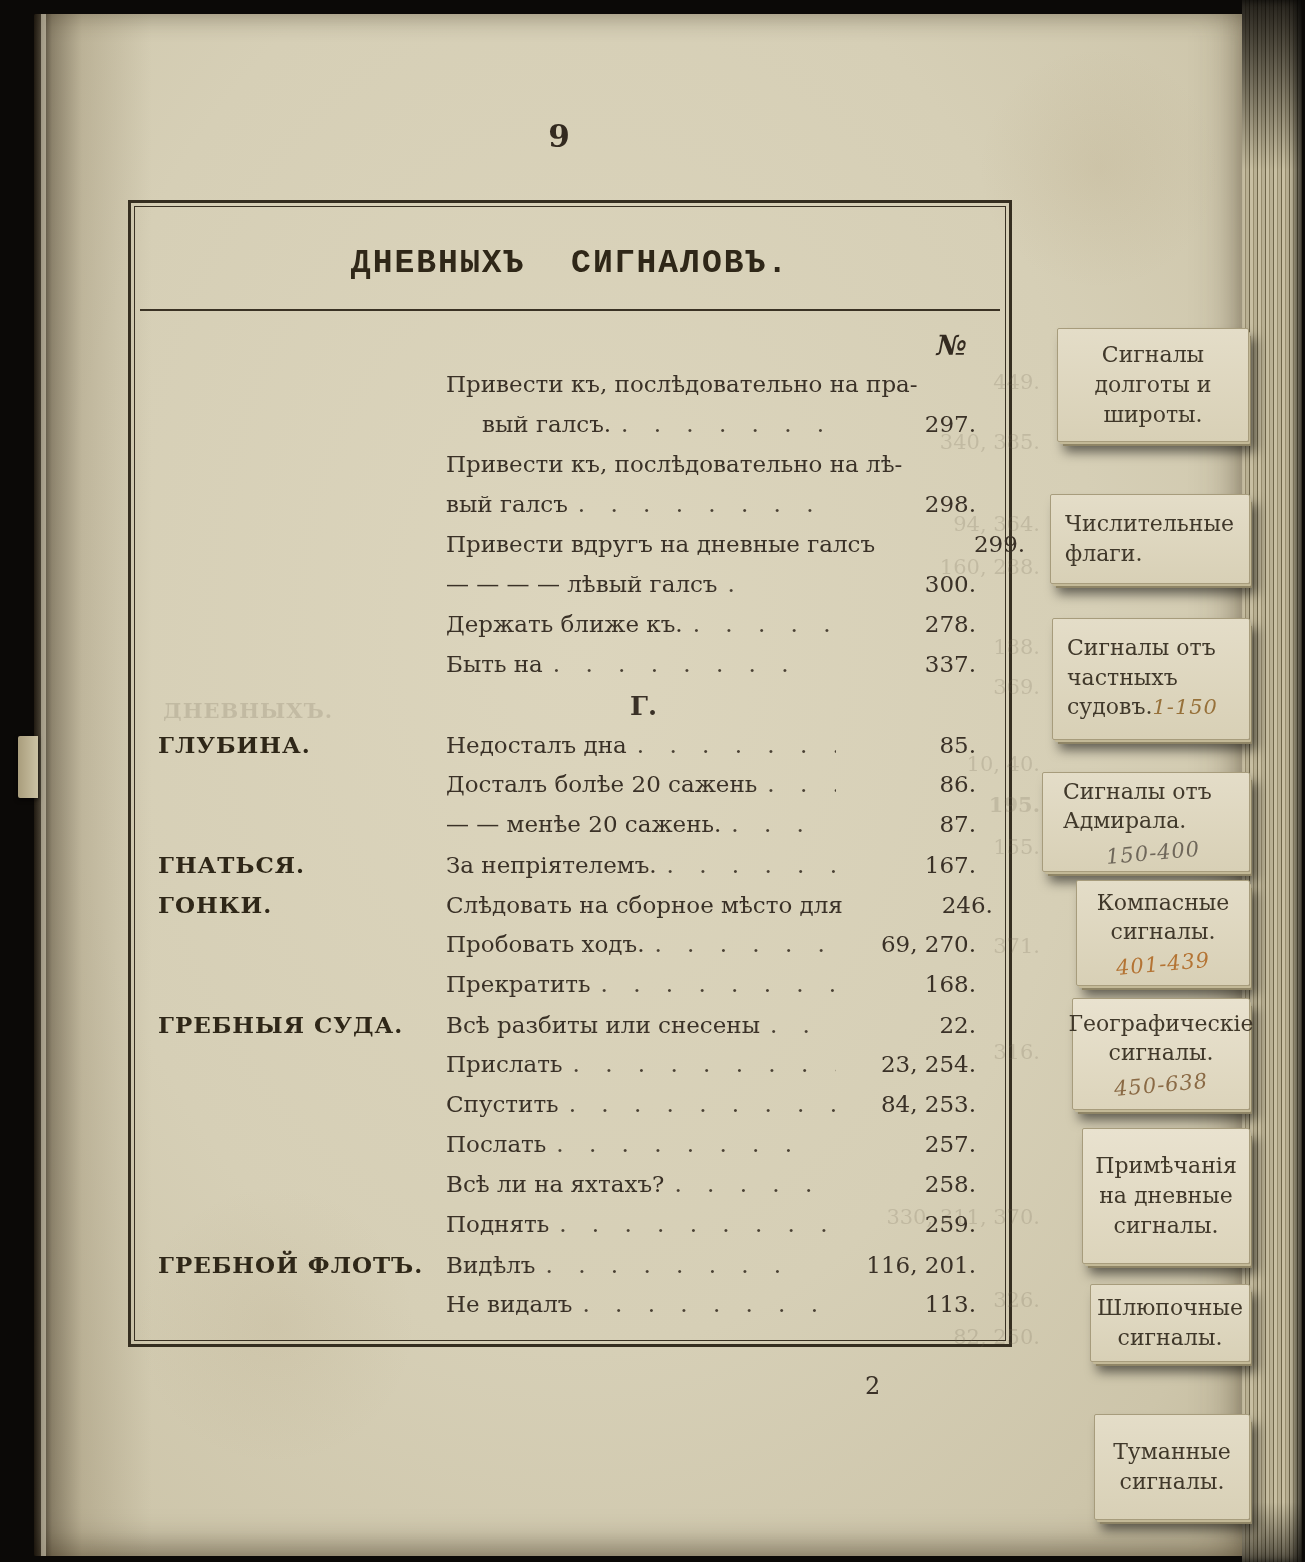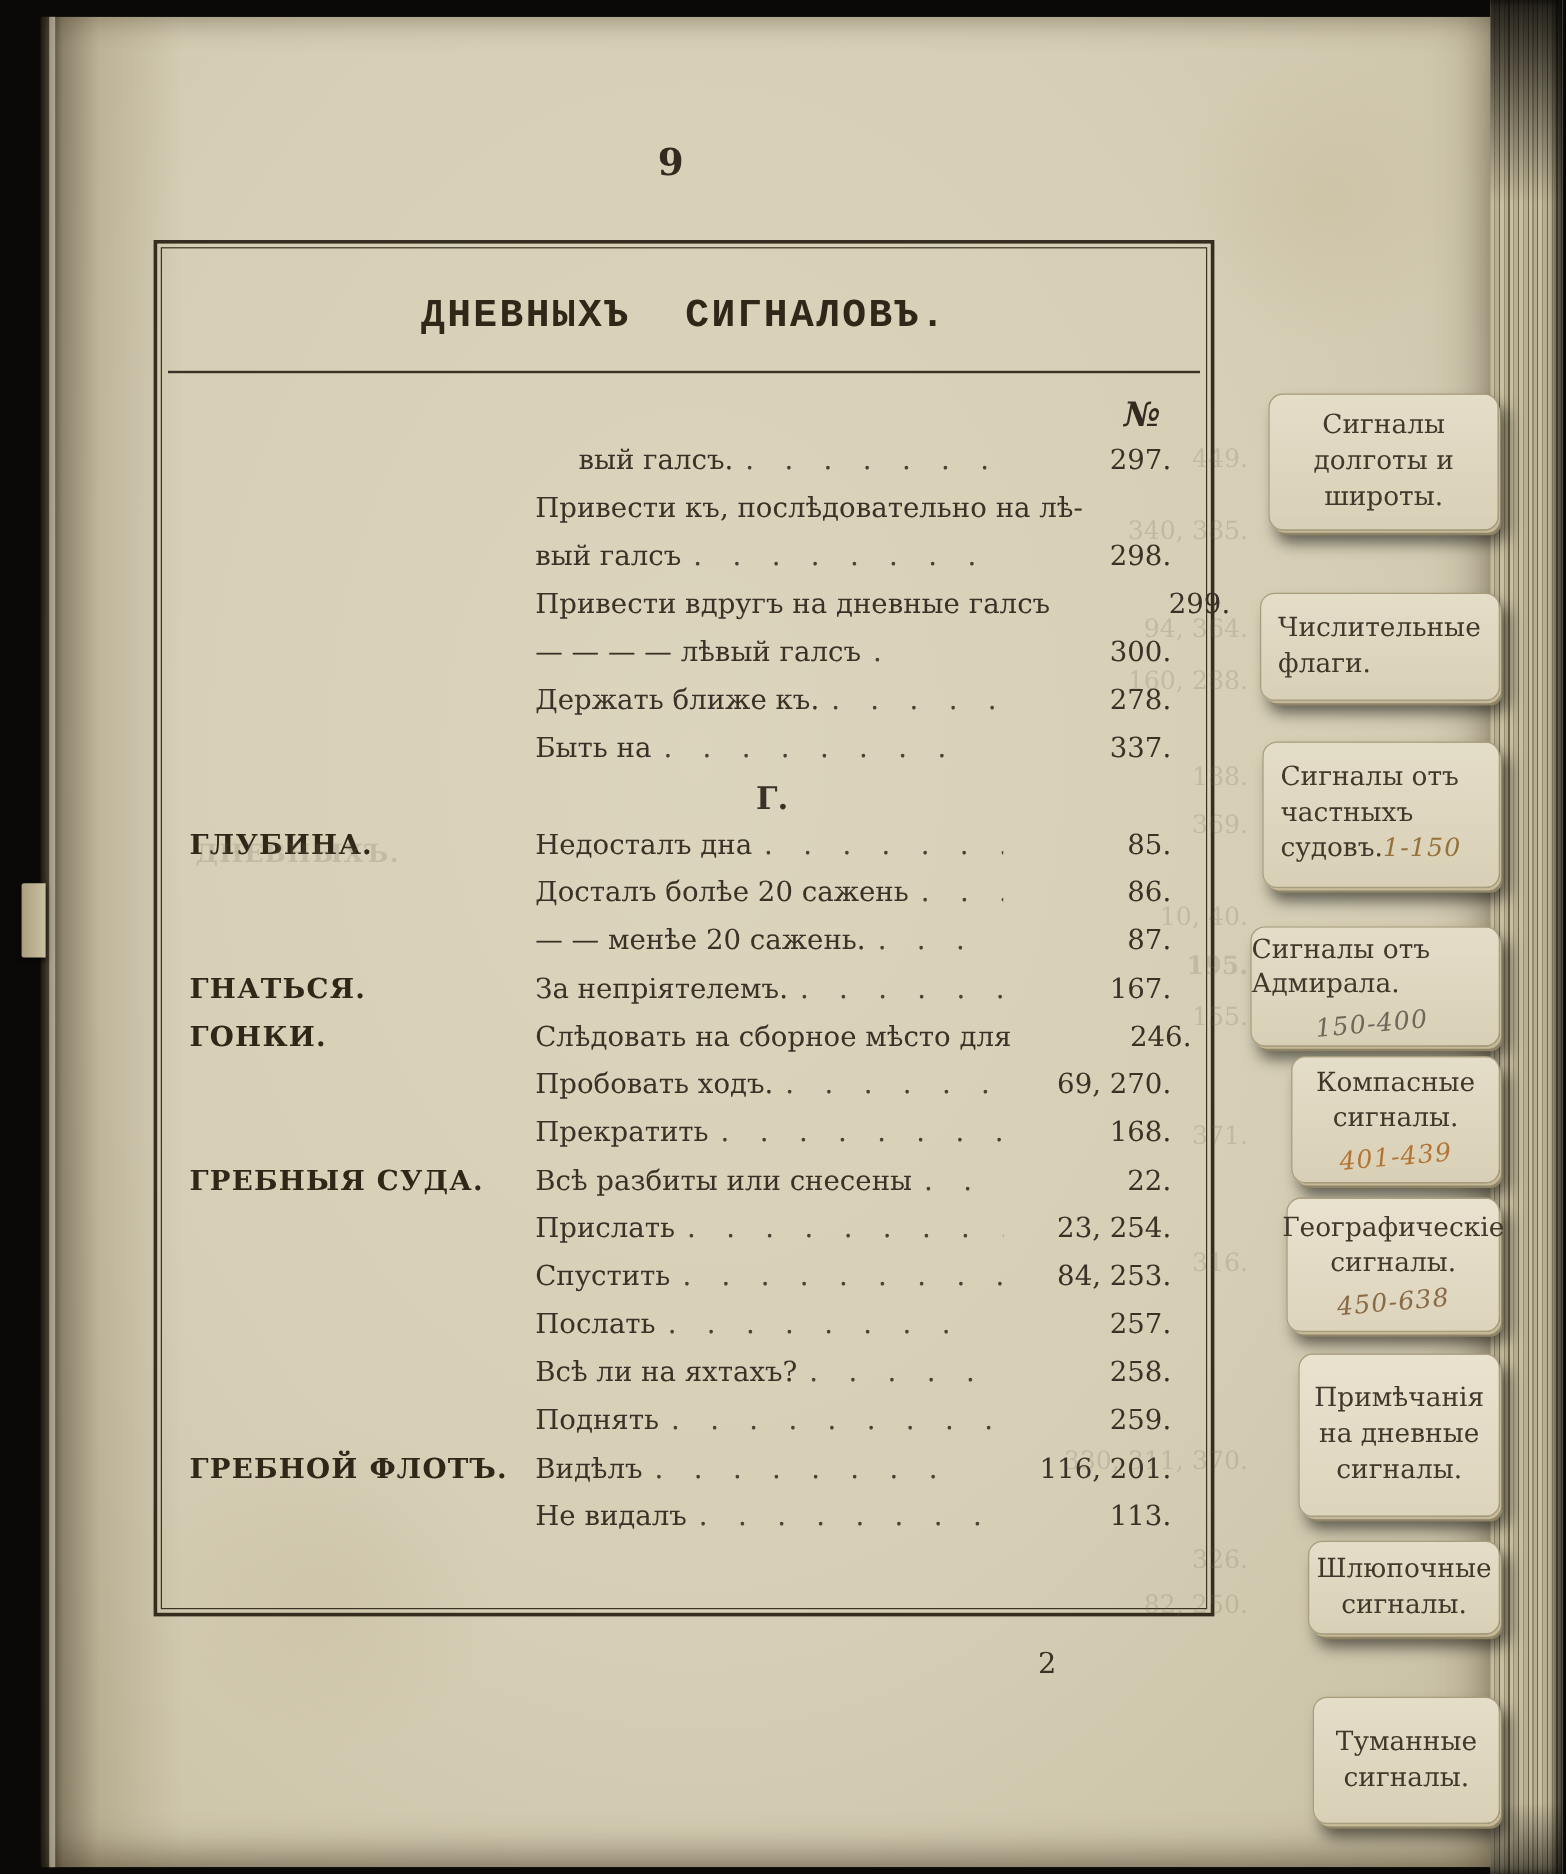--- a/index.html
+++ b/index.html
@@ -59,32 +59,32 @@
       linear-gradient(180deg, rgba(8,6,4,.85) 0, rgba(8,6,4,0) 170px),
       linear-gradient(0deg, rgba(8,6,4,.6) 0, rgba(8,6,4,0) 60px),
       repeating-linear-gradient(90deg,#c8bfa2 0 3px,#968c6d 3px 4px,#b9b093 4px 7px,#6e6549 7px 8px);
     box-shadow:inset -6px 0 8px rgba(0,0,0,.7);}
 
   .left-chip{position:absolute;left:18px;top:736px;width:20px;height:62px;
     background:linear-gradient(90deg,#a99d7c,#cbc2a4);border-radius:2px 0 0 2px;
     box-shadow:0 2px 4px rgba(0,0,0,.6);}
 
   
-  .tab{position:absolute;box-sizing:border-box;border:1px solid #a79c7c;border-radius:12px;
+  .tab{position:absolute;box-sizing:border-box;border:1px solid #a79c7c;border-radius:2px;
     background:linear-gradient(180deg,#e4ddc8,#d8d0b6);
     box-shadow:2px 3px 0 -1px #c3b997, 4px 6px 0 -2px #8f8566, 7px 10px 12px rgba(0,0,0,.55);
     display:flex;flex-direction:column;justify-content:center;align-items:center;
     text-align:center;font-size:22px;line-height:1.35;color:#40382a;padding:8px 6px;}
   .tab-note{font-style:italic;font-size:21px;color:#97713a;transform:rotate(-5deg);
     margin-top:3px;letter-spacing:1px;}
   .tab-0{left:1057px;top:328px;width:192px;height:114px;}
   .tab-1{left:1050px;top:494px;width:200px;height:90px;align-items:flex-start;text-align:left;padding-left:14px;}
   .tab-2{left:1052px;top:618px;width:198px;height:122px;display:block;text-align:left;padding:14px 8px 0 14px;}
   .tab-2 .tab-label,.tab-2 .tab-note{display:inline;}
-  .tab-3{left:1042px;top:772px;width:208px;height:100px;align-items:flex-end;text-align:left;padding-left:0;}
+  .tab-3{left:1042px;top:772px;width:208px;height:100px;align-items:flex-end;text-align:left;padding-left:20px;}
   .tab-3 .tab-note{color:#6f675a;align-self:center;}
   .tab-4{left:1076px;top:880px;width:174px;height:106px;}
   .tab-4 .tab-note{color:#b47434;}
   .tab-5{left:1072px;top:998px;width:178px;height:112px;background:linear-gradient(180deg,#e9e2cf,#dcd4bb);}
   .tab-5 .tab-note{color:#8a6a45;}
   .tab-6{left:1082px;top:1128px;width:168px;height:136px;background:linear-gradient(180deg,#e9e2cf,#dcd4bb);}
   .tab-7{left:1090px;top:1284px;width:160px;height:78px;}
   .tab-8{left:1094px;top:1414px;width:156px;height:106px;}
 </style>
 </head>
@@ -94,20 +94,24 @@
 
   <div class="paper">
     <div class="folio">9</div>
 
     <div class="box">
       <div class="box-inner"></div>
       <div class="box-title">ДНЕВНЫХЪ СИГНАЛОВЪ.</div>
       <div class="rule"></div>
       <div class="no-header">№</div>
       <div class="rows">
+          <div class="row wrap">
+            <span class="term"></span>
+            <span class="desc">Привести къ,  послѣдовательно на пра-</span>
+          </div>
           <div class="row entry indent">
             <span class="term"></span>
             <span class="desc">вый галсъ.</span>
             <span class="dots">. . . . . . .</span>
             <span class="num">297.</span>
           </div>
           <div class="row wrap">
             <span class="term"></span>
             <span class="desc">Привести къ,  послѣдовательно на лѣ-</span>
           </div>

